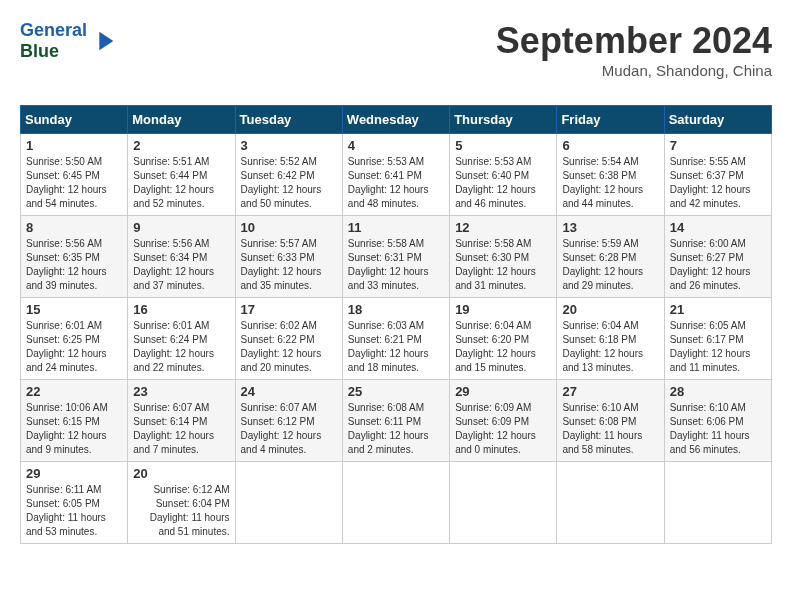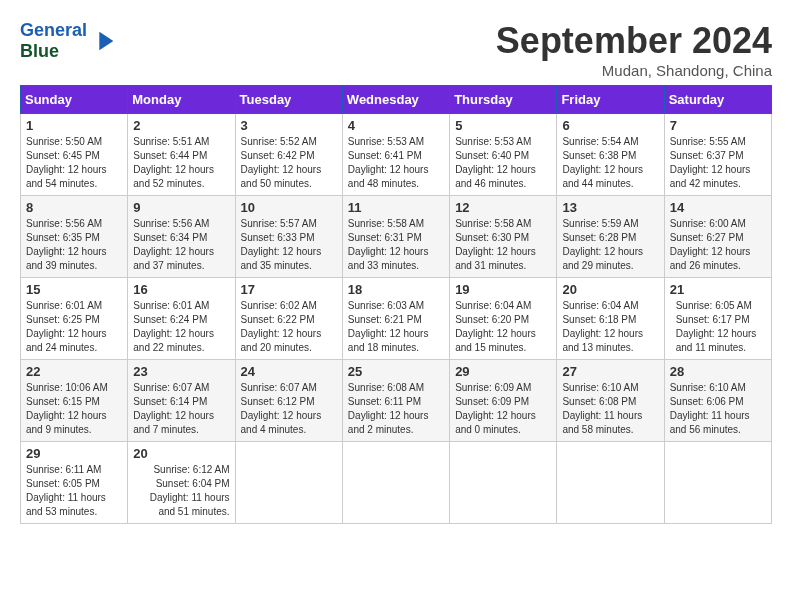--- a/index.html
+++ b/index.html
@@ -7,21 +7,21 @@
       font-family: Arial, sans-serif;
       background: #fff;
       width: 792px;
       min-height: 612px;
       padding: 20px;
     }
     .header {
       display: flex;
       justify-content: space-between;
       align-items: flex-start;
-      margin-bottom: 6px;
+      margin-bottom: 26px;
       gap: 8px;
     }
     .logo {
       display: flex;
       align-items: center;
     }
     .logo-text {
       font-size: 18px;
       font-weight: bold;
       color: #333;
@@ -45,21 +45,21 @@
     .location {
       font-size: 15px;
       color: #555;
     }
     table {
       width: 100%;
       border-collapse: collapse;
       font-size: 11px;
     }
     thead tr th {
-      background-color: #6d28d9;
+      background-color: #0c4a6e;
       color: #fff;
       padding: 6px 4px;
       text-align: left;
       font-size: 13px;
       font-weight: bold;
       border: 1px solid #1a5fb4;
     }
     tbody tr td {
       border: 1px solid #ccc;
       padding: 4px 5px;
@@ -261,21 +261,21 @@
         </td>
         <td>
           <span class="day-num">20</span>
           <div class="day-detail" style="white-space: pre-line;">Sunrise: 6:04 AM
 Sunset: 6:18 PM
 Daylight: 12 hours
 and 13 minutes.</div>
         </td>
         <td>
           <span class="day-num">21</span>
-          <div class="day-detail" style="white-space: pre-line; margin-left: 6px;">Sunrise: 6:05 AM
+          <div class="day-detail" style="white-space: pre-line;">Sunrise: 6:05 AM
 Sunset: 6:17 PM
 Daylight: 12 hours
 and 11 minutes.</div>
         </td>
       </tr>
       <tr>
         <td>
           <span class="day-num">22</span>
           <div class="day-detail" style="white-space: pre-line;">Sunrise: 10:06 AM
 Sunset: 6:15 PM

